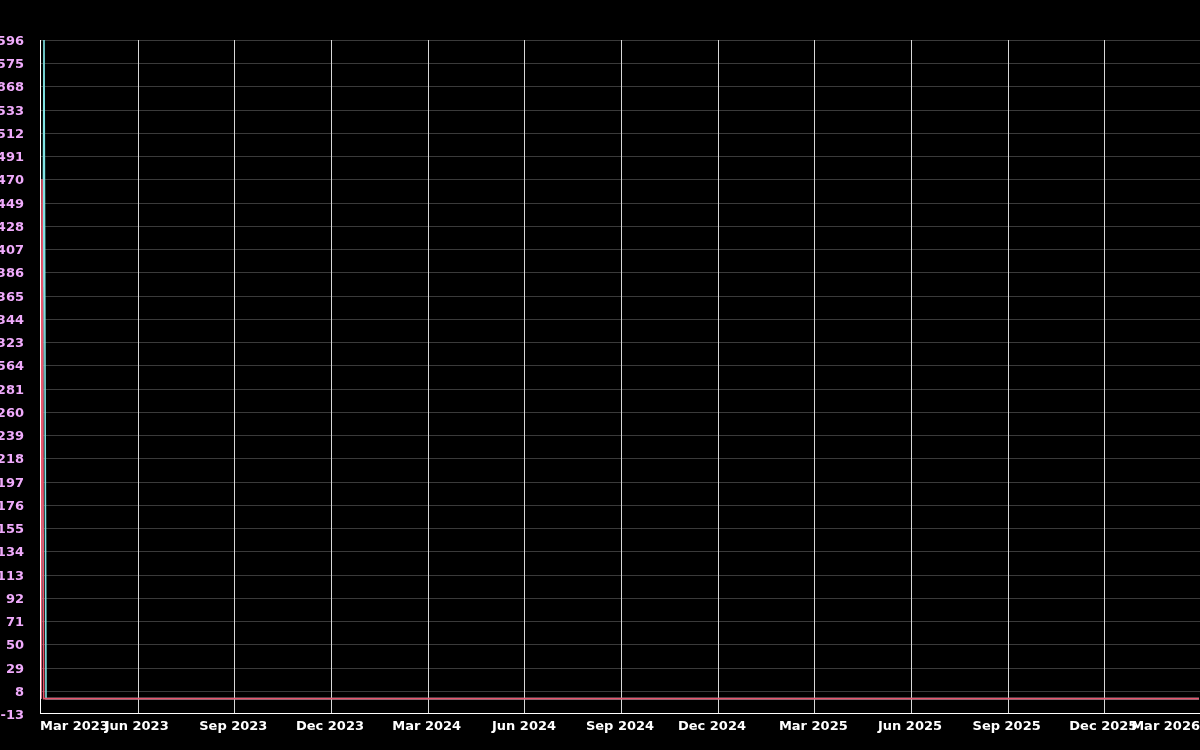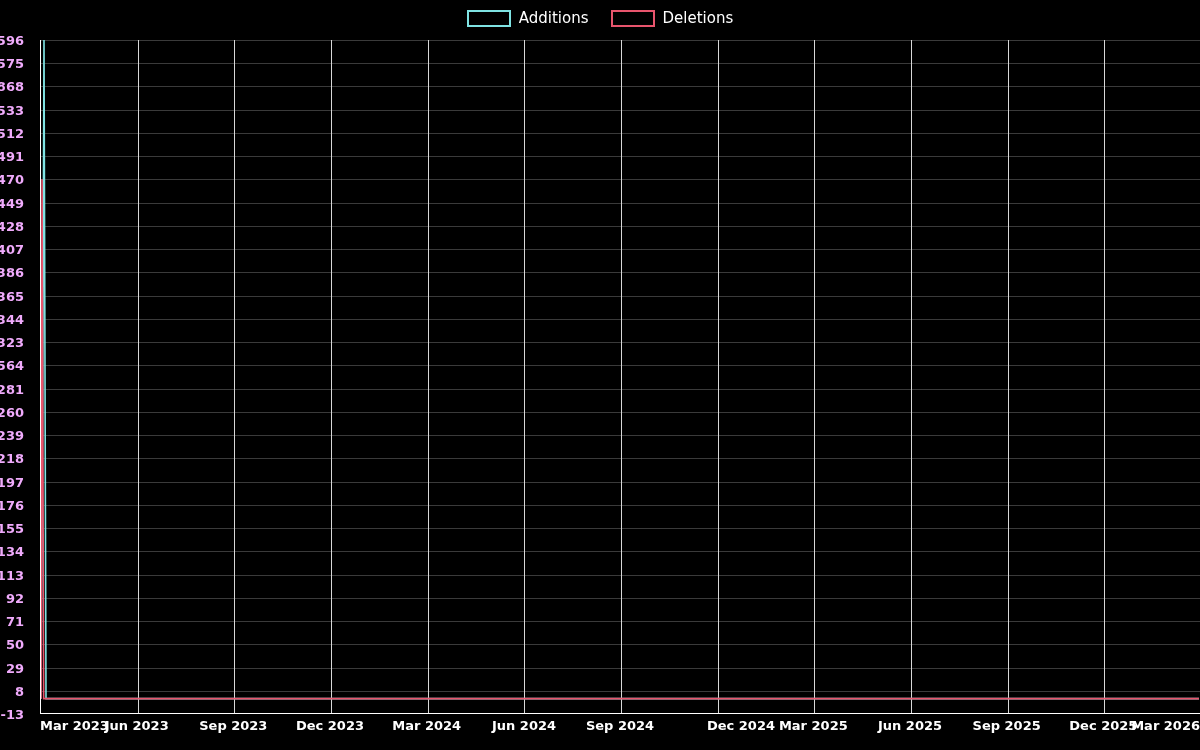--- a/index.html
+++ b/index.html
@@ -132,30 +132,20 @@
   }
   .x-label.last {
     transform: translateX(-100%);
   }
 </style>
 </head>
 <body>
 
 <div class="chart-root">
 
-  <div class="legend">
-    <div class="legend-entry">
-      <span class="legend-swatch" style="border-color:#7fe3e3;"></span>
-      <span class="legend-label">Additions</span>
-    </div>
-    <div class="legend-entry">
-      <span class="legend-swatch" style="border-color:#e8556d;"></span>
-      <span class="legend-label">Deletions</span>
-    </div>
-  </div>
 
   <div class="y-labels">
       <div class="y-label" style="top: 674px;">-13</div>
       <div class="y-label" style="top: 650.759px;">8</div>
       <div class="y-label" style="top: 627.517px;">29</div>
       <div class="y-label" style="top: 604.276px; margin-left: 22px;">50</div>
       <div class="y-label" style="top: 581.034px;">71</div>
       <div class="y-label" style="top: 557.793px;">92</div>
       <div class="y-label" style="top: 534.552px;">113</div>
       <div class="y-label" style="top: 511.31px;">134</div>
@@ -233,21 +223,21 @@
   </div>
 
   <div class="x-labels">
       <div class="x-label first" style="left: 0px; text-align: right;">Mar 2023</div>
       <div class="x-label" style="left: 96.6667px;">Jun 2023</div>
       <div class="x-label" style="left: 193.333px;">Sep 2023</div>
       <div class="x-label" style="left: 290px;">Dec 2023</div>
       <div class="x-label" style="left: 386.667px;">Mar 2024</div>
       <div class="x-label" style="left: 484px;">Jun 2024</div>
       <div class="x-label" style="left: 580px;">Sep 2024</div>
-      <div class="x-label" style="left: 701px;">Dec 2024</div>
+      <div class="x-label" style="left: 672px;">Dec 2024</div>
       <div class="x-label" style="left: 773.333px;">Mar 2025</div>
       <div class="x-label" style="left: 870px;">Jun 2025</div>
       <div class="x-label" style="left: 966.667px;">Sep 2025</div>
       <div class="x-label" style="left: 1063.33px;">Dec 2025</div>
       <div class="x-label last" style="left: 1160px;">Mar 2026</div>
     </div>
 
 </div>
 
 </body></html>

